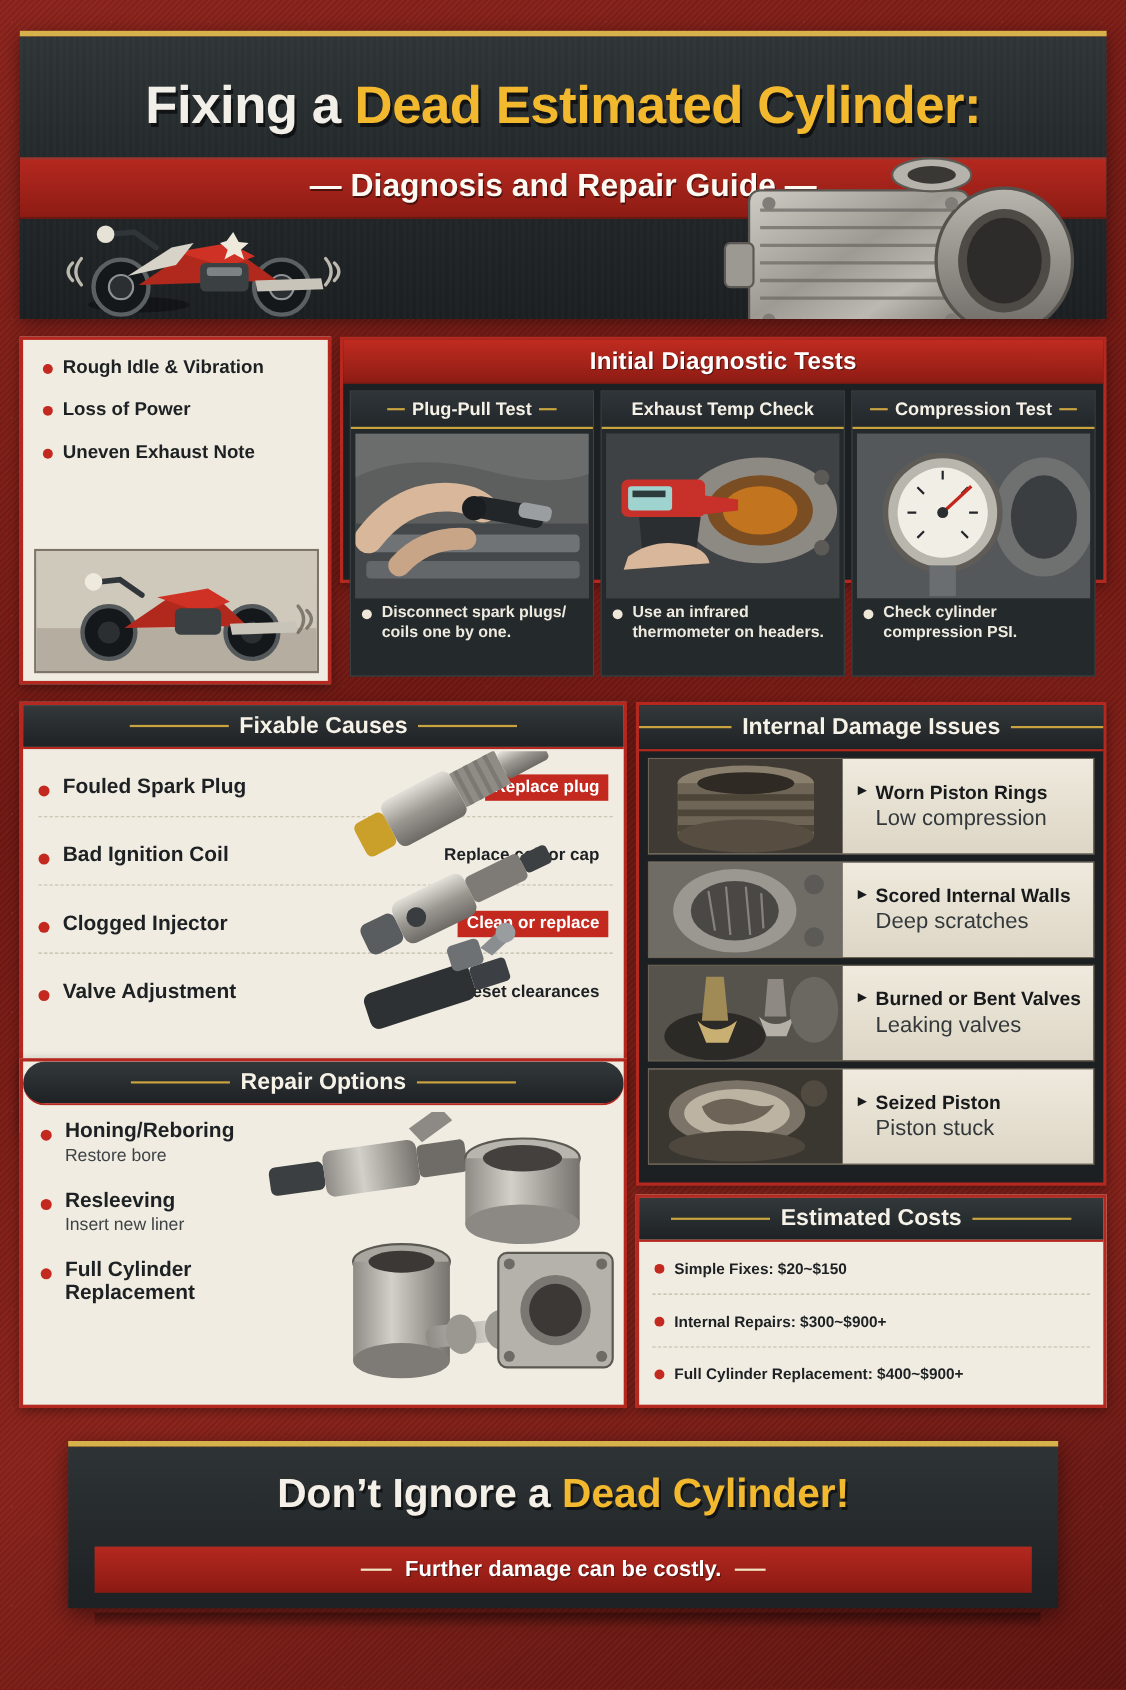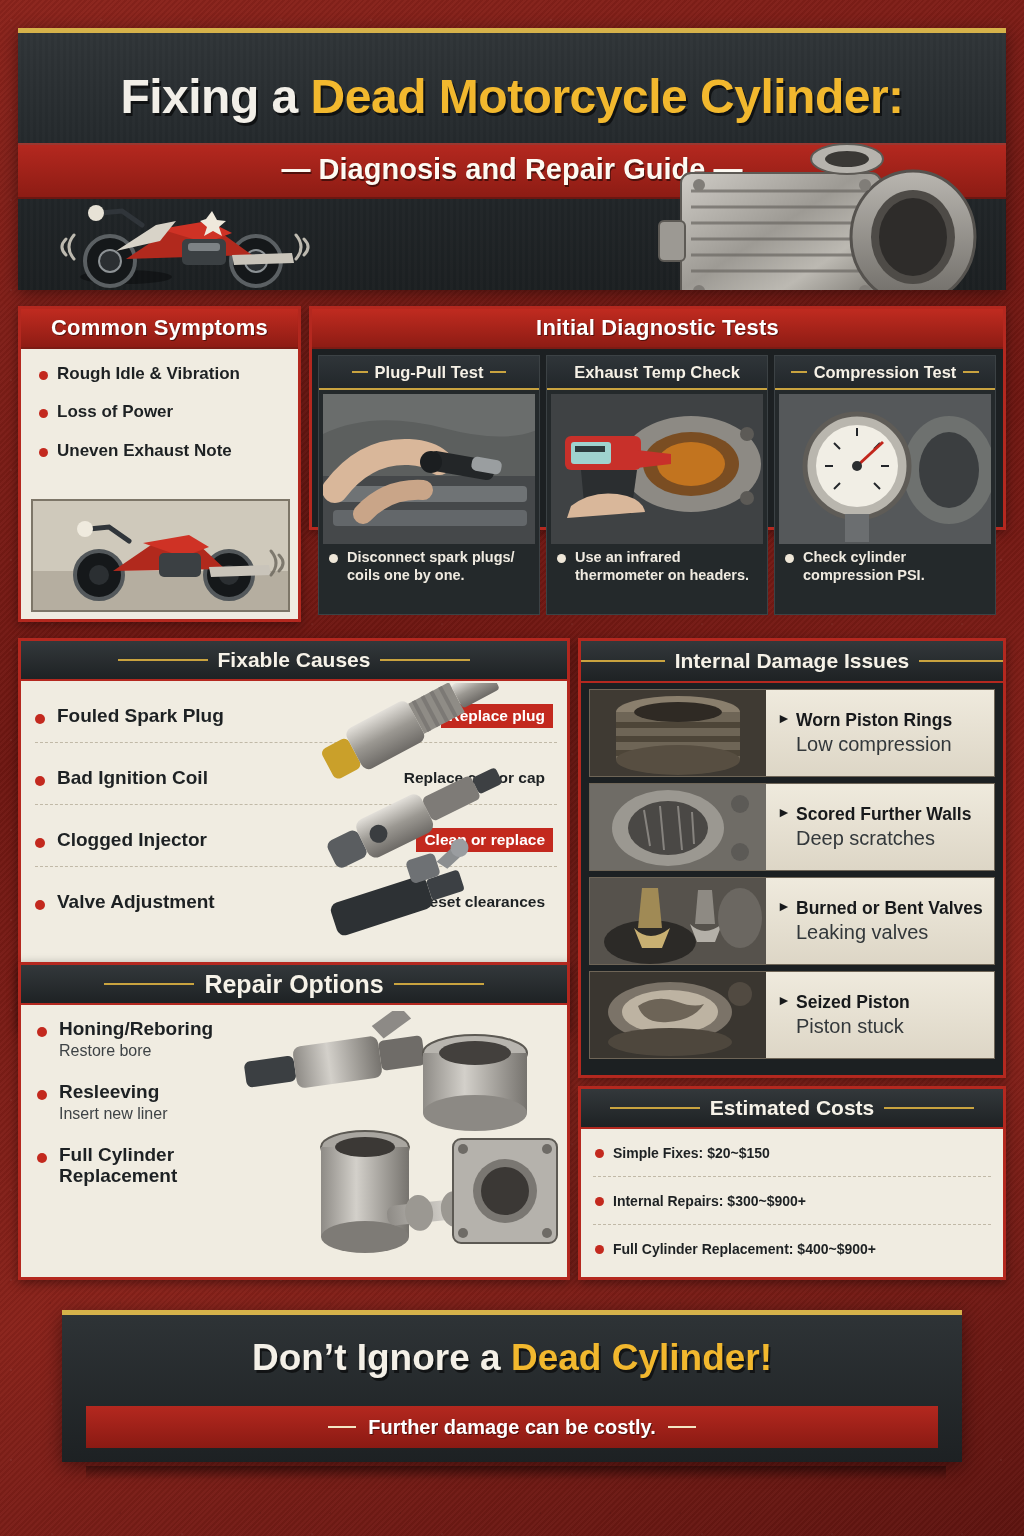--- a/index.html
+++ b/index.html
@@ -156,21 +156,21 @@
   }
   .fix-action {
     position: absolute; right: 4px; font-size: 15.5px; color:#1d2123; font-weight:700;
     padding: 3px 8px;
   }
   .fix-action.hl { background:#c3291e; color:#fff; font-weight: 800; }
   .fix-art { position:absolute; right: 0px; top: 42px; width: 300px; height: 262px; pointer-events:none; }
 
   
   #repair { left: 18px; top: 962px; width: 552px; height: 318px; }
-  #repair .dash-head { height: 40px; font-size: 25px; }
+  #repair .dash-head { height: 40px; font-size: 21px; border-radius: 20px; }
   .rep-list { position:absolute; top: 54px; left: 16px; width: 250px; }
   .rep-item { margin-bottom: 22px; position: relative; padding-left: 22px; }
   .rep-item:before{
     content:""; position:absolute; left:0; top:8px; width:10px;height:10px;border-radius:50%;
     background:#c3291e;
   }
   .rep-title { font-size: 19px; font-weight: 800; color:#1d2123; line-height:1.1; }
   .rep-sub { font-size: 16px; color:#3e4346; margin-top: 2px; }
   .rep-art { position:absolute; right: 0; top: 46px; width: 330px; height: 268px; }
 
@@ -230,21 +230,21 @@
   }
 </style>
 </head>
 <body>
 
 <div class="poster">
   <div class="grain"></div>
 
   <div class="header">
     <div class="title">
-      <span>Fixing a </span><span class="accent">Dead Motorcycle Cylinder:</span>
+      <span>Fixing a </span><span class="accent">Dead Estimated Cylinder:</span>
     </div>
     <div class="subbar"></div>
     <div class="subtitle">— Diagnosis and Repair Guide —</div>
 
     <svg class="moto-head" viewBox="0 0 258 110">
       <ellipse cx="70" cy="96" rx="46" ry="7" fill="rgba(0,0,0,0.35)"></ellipse>
       <circle cx="54" cy="80" r="25" fill="#15181a" stroke="#5b6063" stroke-width="4"></circle>
       <circle cx="54" cy="80" r="11" fill="#2b2f32" stroke="#8d9295" stroke-width="2"></circle>
       <circle cx="200" cy="80" r="25" fill="#15181a" stroke="#5b6063" stroke-width="4"></circle>
       <circle cx="200" cy="80" r="11" fill="#2b2f32" stroke="#8d9295" stroke-width="2"></circle>
@@ -294,21 +294,20 @@
       <ellipse cx="196" cy="26" rx="22" ry="8" fill="#3a3835"></ellipse>
       <circle cx="48" cy="52" r="6" fill="#807d78"></circle>
       <circle cx="214" cy="52" r="6" fill="#807d78"></circle>
       <circle cx="48" cy="158" r="6" fill="#807d78"></circle>
       <circle cx="214" cy="158" r="6" fill="#807d78"></circle>
       <rect x="8" y="88" width="26" height="40" rx="5" fill="#9c9993" stroke="#5d5a55" stroke-width="2"></rect>
     </svg>
   </div>
 
   <div class="panel" id="symptoms">
-    <div class="panel-head">Common Symptoms</div>
     <ul class="bullets">
       <li>Rough Idle &amp; Vibration</li>
       <li>Loss of Power</li>
       <li>Uneven Exhaust Note</li>
     </ul>
     <div class="sym-photo">
       <svg viewBox="0 0 255 109" width="255" height="109">
         <rect width="255" height="109" fill="#cfc9bb"></rect>
         <rect y="70" width="255" height="39" fill="#b5aea0"></rect>
         <circle cx="66" cy="74" r="24" fill="#15181a" stroke="#53585b" stroke-width="4"></circle>
@@ -581,21 +580,21 @@
             <line x1="54" y1="26" x2="60" y2="62"></line>
               <line x1="70" y1="22" x2="74" y2="66"></line>
             <line x1="88" y1="22" x2="92" y2="66"></line>
               <line x1="102" y1="28" x2="104" y2="60"></line>
           </g>
           <circle cx="150" cy="20" r="9" fill="#5c5a56"></circle>
           <circle cx="150" cy="68" r="9" fill="#5c5a56"></circle>
         </svg>
       </div>
       <div class="dmg-text">
-        <div class="dmg-title">Scored Further Walls</div>
+        <div class="dmg-title">Scored Internal Walls</div>
         <div class="dmg-sub">Deep scratches</div>
       </div>
     </div>
 
     <div class="dmg-row">
       <div class="dmg-photo">
         <svg viewBox="0 0 176 86" width="176" height="86">
           <rect width="176" height="86" fill="#56524c"></rect>
           <ellipse cx="60" cy="64" rx="46" ry="22" fill="#2c2a27"></ellipse>
           <path d="M52 10 l16 0 l4 40 l-24 0 z" fill="#a08a55"></path>

